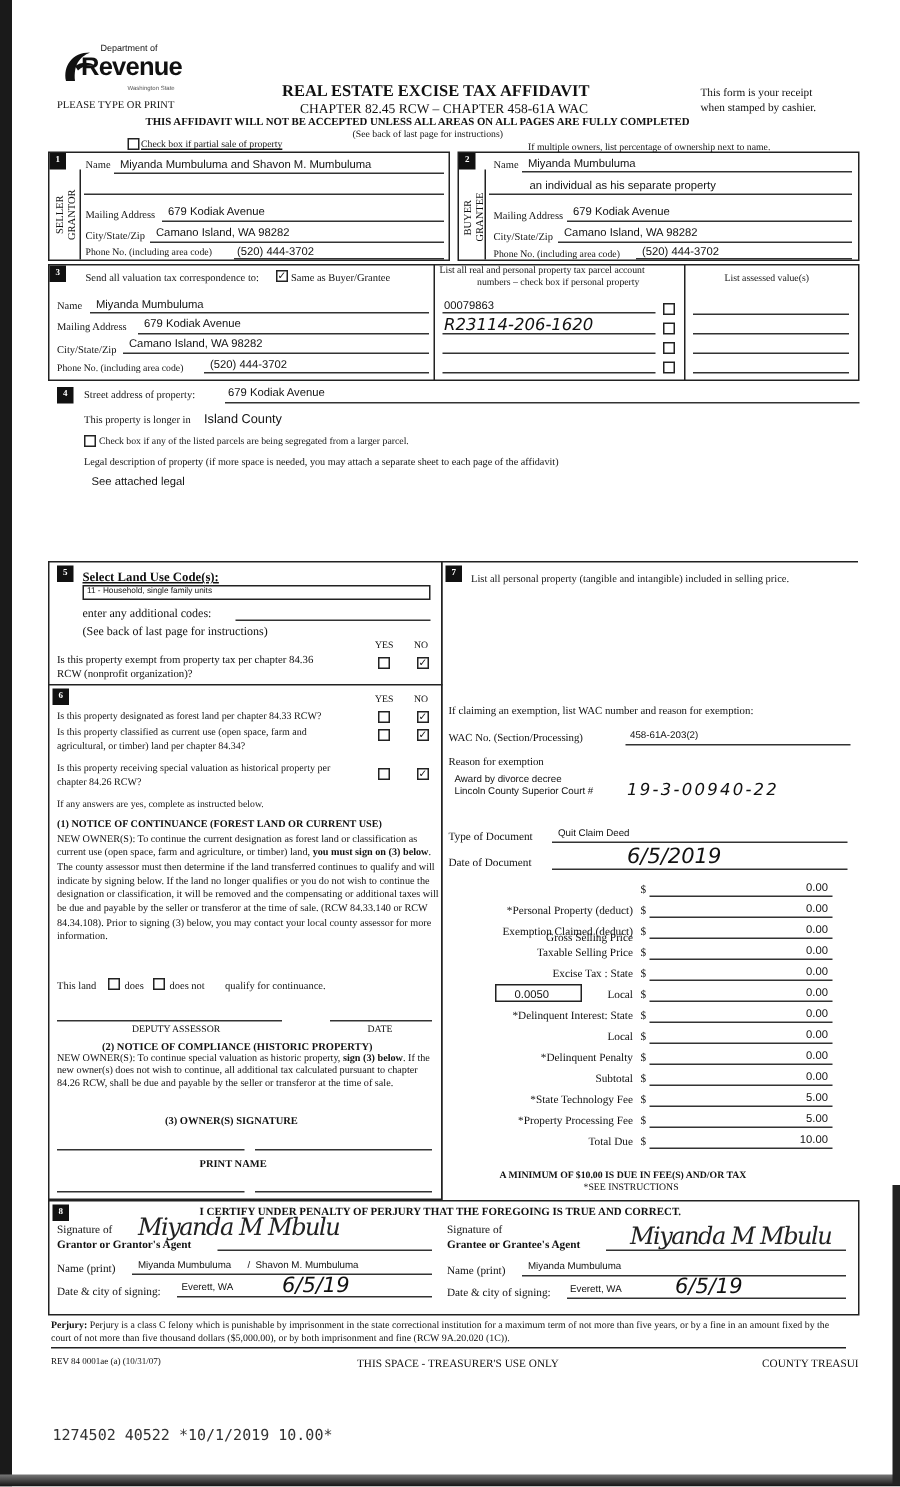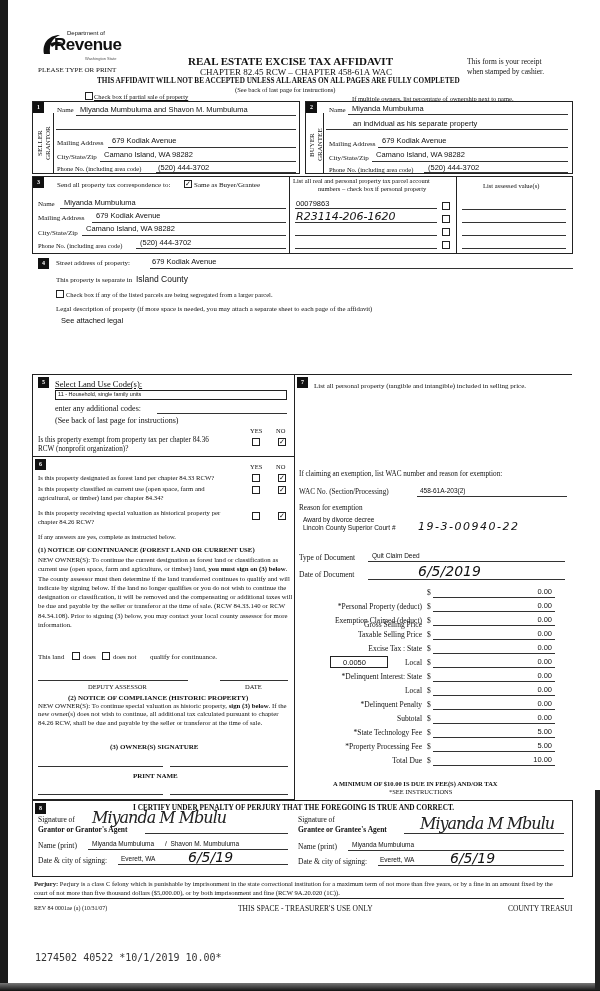--- a/index.html
+++ b/index.html
@@ -88,21 +88,21 @@
 <div class="line" style="left:372px;top:161px;width:196px;"></div>
 <div class="val" style="left:376px;top:150px;">Camano Island, WA  98282</div>
 <div class="lbl" style="left:329px;top:166px;font-size:6.5px;">Phone No. (including area code)</div>
 <div class="line" style="left:424px;top:172px;width:144px;"></div>
 <div class="val" style="left:428px;top:163px;">(520) 444-3702</div>
 
 <div class="box" style="left:32px;top:176px;width:541px;height:78px;"></div>
 <div class="abs" style="left:289px;top:176px;width:0;height:78px;border-left:1px solid #222;"></div>
 <div class="abs" style="left:456px;top:176px;width:0;height:78px;border-left:1px solid #222;"></div>
 <div class="num" style="left:33px;top:177px;">3</div>
-<div class="lbl" style="left:57px;top:181px;font-size:7px;">Send all property tax correspondence to:</div>
+<div class="lbl" style="left:57px;top:181px;font-size:7px;">Send all valuation tax correspondence to:</div>
 <div class="cb" style="left:184px;top:180px;">✓</div>
 <div class="lbl" style="left:194px;top:181px;font-size:7px;">Same as Buyer/Grantee</div>
 <div class="lbl" style="left:38px;top:200px;font-size:7px;">Name</div>
 <div class="line" style="left:60px;top:208px;width:226px;"></div>
 <div class="val" style="left:64px;top:198px;">Miyanda Mumbuluma</div>
 <div class="lbl" style="left:38px;top:214px;font-size:7px;">Mailing Address</div>
 <div class="line" style="left:92px;top:222px;width:194px;"></div>
 <div class="val" style="left:96px;top:211px;">679 Kodiak Avenue</div>
 <div class="lbl" style="left:38px;top:229px;font-size:7px;">City/State/Zip</div>
 <div class="line" style="left:82px;top:235px;width:204px;"></div>
@@ -130,30 +130,30 @@
 <div class="line" style="left:462px;top:235px;width:104px;"></div>
 
 <div class="line" style="left:295px;top:248px;width:142px;"></div>
 <div class="cb" style="left:442px;top:241px;"></div>
 <div class="line" style="left:462px;top:248px;width:104px;"></div>
 
 <div class="num" style="left:38px;top:258px;">4</div>
 <div class="lbl" style="left:56px;top:259px;font-size:7px;">Street address of property:</div>
 <div class="line" style="left:150px;top:268px;width:423px;"></div>
 <div class="val" style="left:152px;top:257px;">679 Kodiak Avenue</div>
-<div class="lbl" style="left:56px;top:276px;font-size:7px;">This property is separate in</div>
+<div class="lbl" style="left:56px;top:276px;font-size:7px;">This property is longer in</div>
 <div class="val" style="left:136px;top:274px;font-size:8.5px;">Island County</div>
 <div class="cb" style="left:56px;top:290px;"></div>
 <div class="lbl" style="left:66px;top:291px;font-size:6.5px;">Check box if any of the listed parcels are being segregated from a larger parcel.</div>
 <div class="lbl" style="left:56px;top:305px;font-size:6.8px;">Legal description of property (if more space is needed, you may attach a separate sheet to each page of the affidavit)</div>
 <div class="val" style="left:61px;top:316px;">See attached legal</div>
 
 <div class="box" style="left:32px;top:374px;width:263px;height:426px;border-width:1.5px;"></div>
 <div class="num" style="left:38px;top:377px;">5</div>
-<div class="lbl" style="left:55px;top:379px;font-size:8.5px;text-decoration:underline;">Select Land Use Code(s):</div>
+<div class="lbl" style="left:55px;top:379px;font-size:8.5px;text-decoration:underline;font-weight:bold;">Select Land Use Code(s):</div>
 <div class="box" style="left:55px;top:390px;width:232px;height:10px;border-width:1.2px;"></div>
 <div class="val" style="left:58px;top:391px;font-size:5.5px;">11 - Household, single family units</div>
 <div class="lbl" style="left:55px;top:404px;font-size:8px;">enter any additional codes:</div>
 <div class="line" style="left:157px;top:413px;width:130px;"></div>
 <div class="lbl" style="left:55px;top:416px;font-size:8px;">(See back of last page for instructions)</div>
 <div class="lbl" style="left:250px;top:427px;font-size:6.5px;">YES</div>
 <div class="lbl" style="left:276px;top:427px;font-size:6.5px;">NO</div>
 <div class="para" style="left:38px;top:436px;width:180px;font-size:7.2px;line-height:8.5px;">Is this property exempt from property tax per chapter 84.36 RCW (nonprofit organization)?</div>
 <div class="cb" style="left:252px;top:438px;"></div>
 <div class="cb" style="left:278px;top:438px;">✓</div>

